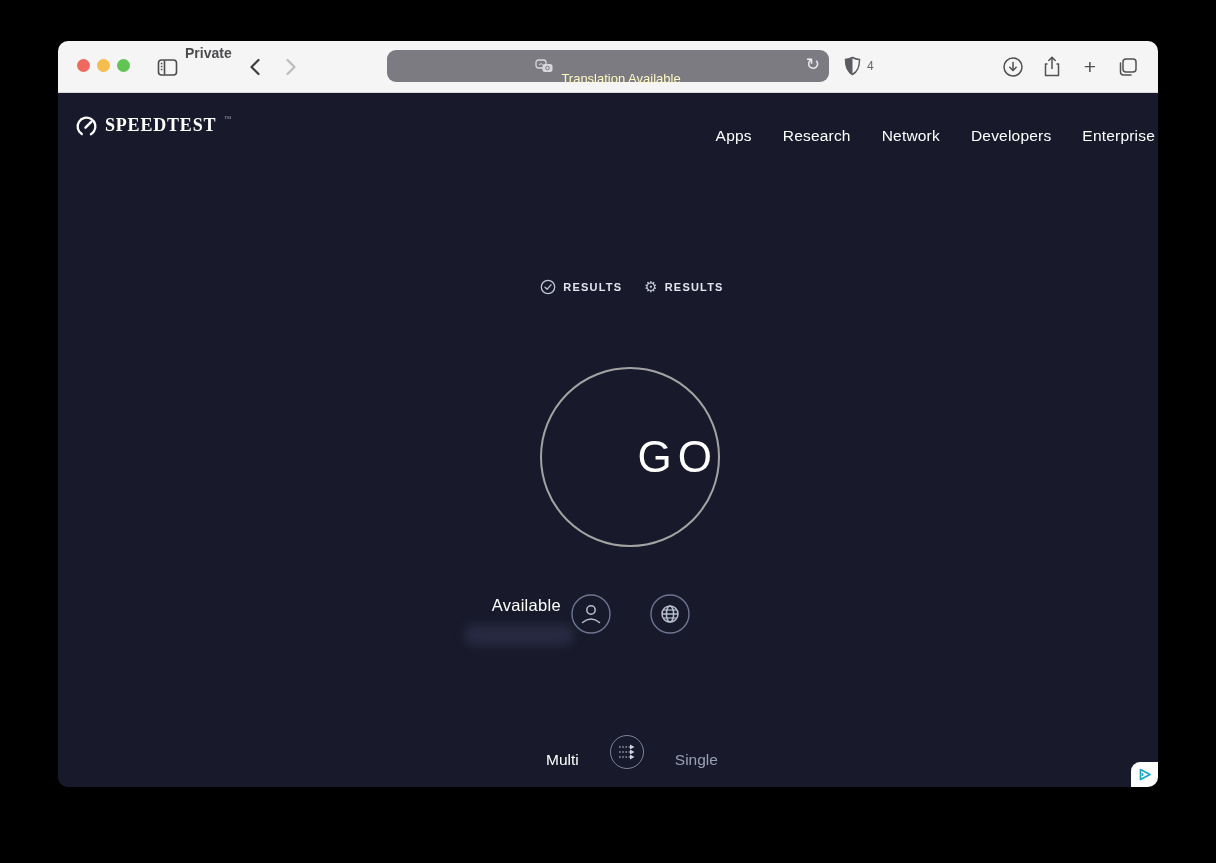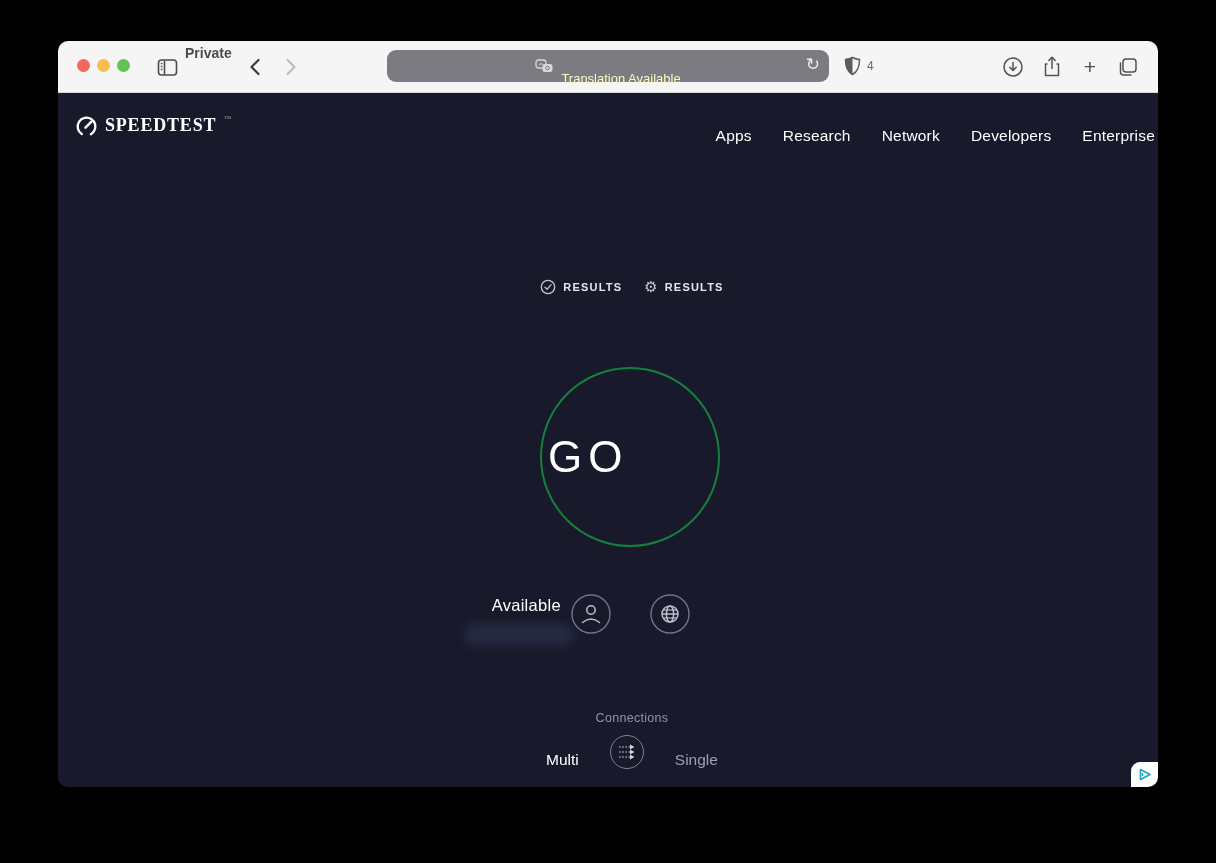--- a/index.html
+++ b/index.html
@@ -36,21 +36,21 @@
   .nav-item { font-size:15.5px; color:#fff; letter-spacing:.2px; cursor:pointer; }
 
   .content { position:absolute; left:0; top:0; width:1148px; height:694px; }
 
   .tabs { position:absolute; top:186px; left:0; width:100%; display:flex; justify-content:center; gap:22px; }
   .tab { display:flex; align-items:center; gap:7px; cursor:pointer; }
   .tab-label { font-size:11px; font-weight:700; letter-spacing:1.2px; color:#e2e5ee; }
   .gear-glyph { font-size:15px; color:#c2c7d4; line-height:15px; font-family:"DejaVu Sans", sans-serif; }
 
   .go-btn { position:absolute; left:482px; top:274px; width:180px; height:180px; border-radius:50%;
-            border:2px solid #15803d; display:flex; align-items:center; justify-content:flex-start; cursor:pointer; }
+            border:2px solid #a3a3a3; display:flex; align-items:center; justify-content:flex-end; cursor:pointer; }
   .go-label { font-size:44px; font-weight:300; letter-spacing:6px; padding-left:6px; color:#fff; }
 
   .isp-name { position:absolute; right:645px; top:503px; font-size:16.5px; letter-spacing:.3px; color:#fff; }
   .ip-blur { position:absolute; right:632px; top:531px; width:110px; height:22px; border-radius:11px;
              background:#262940; filter:blur(4px); }
   .round-icon { position:absolute; width:40px; height:40px; border-radius:50%;
                 display:flex; align-items:center; justify-content:center; }
   .user-circle { left:513px; top:501px; }
   .globe-circle { left:592px; top:501px; }
   .server-block { position:absolute; left:644px; top:503px; }
@@ -212,21 +212,20 @@
           <circle cx="20" cy="20" r="19" fill="none" stroke="#6e7590" stroke-width="1.4"></circle>
           <circle cx="20" cy="20" r="8" fill="none" stroke="#b9bfce" stroke-width="1.5"></circle>
           <ellipse cx="20" cy="20" rx="3.6" ry="8" fill="none" stroke="#b9bfce" stroke-width="1.5"></ellipse>
           <line x1="12" y1="20" x2="28" y2="20" stroke="#b9bfce" stroke-width="1.5"></line>
           <line x1="13.2" y1="16" x2="26.8" y2="16" stroke="#b9bfce" stroke-width="1.2"></line>
           <line x1="13.2" y1="24" x2="26.8" y2="24" stroke="#b9bfce" stroke-width="1.2"></line>
         </svg>
       </div>
 
 
-      <div class="connections-label">Connections</div>
       <div class="connections-row">
         <span class="conn-multi">Multi</span>
         <div class="conn-toggle">
           <svg width="22" height="20" viewBox="0 0 22 20">
             <g stroke="#cfd4e0" stroke-width="1.2" stroke-dasharray="1.6 1.6">
               <line x1="3" y1="5" x2="14" y2="5"></line>
               <line x1="3" y1="10" x2="14" y2="10"></line>
               <line x1="3" y1="15" x2="14" y2="15"></line>
             </g>
             <g fill="#cfd4e0">

